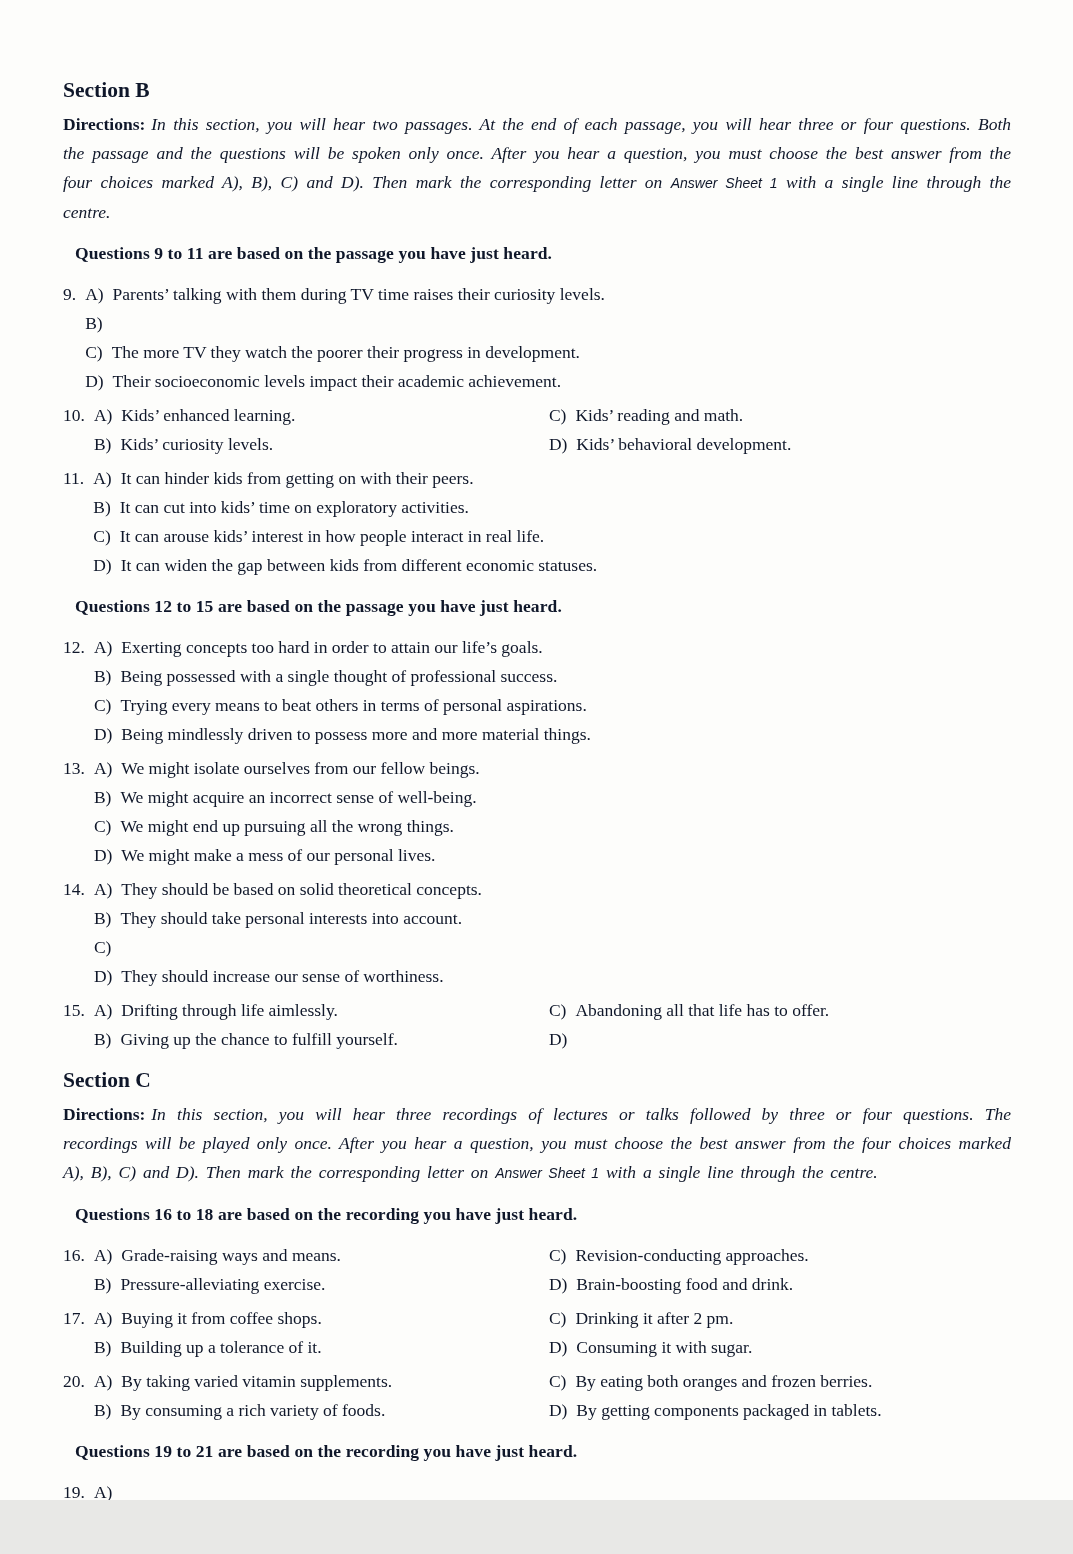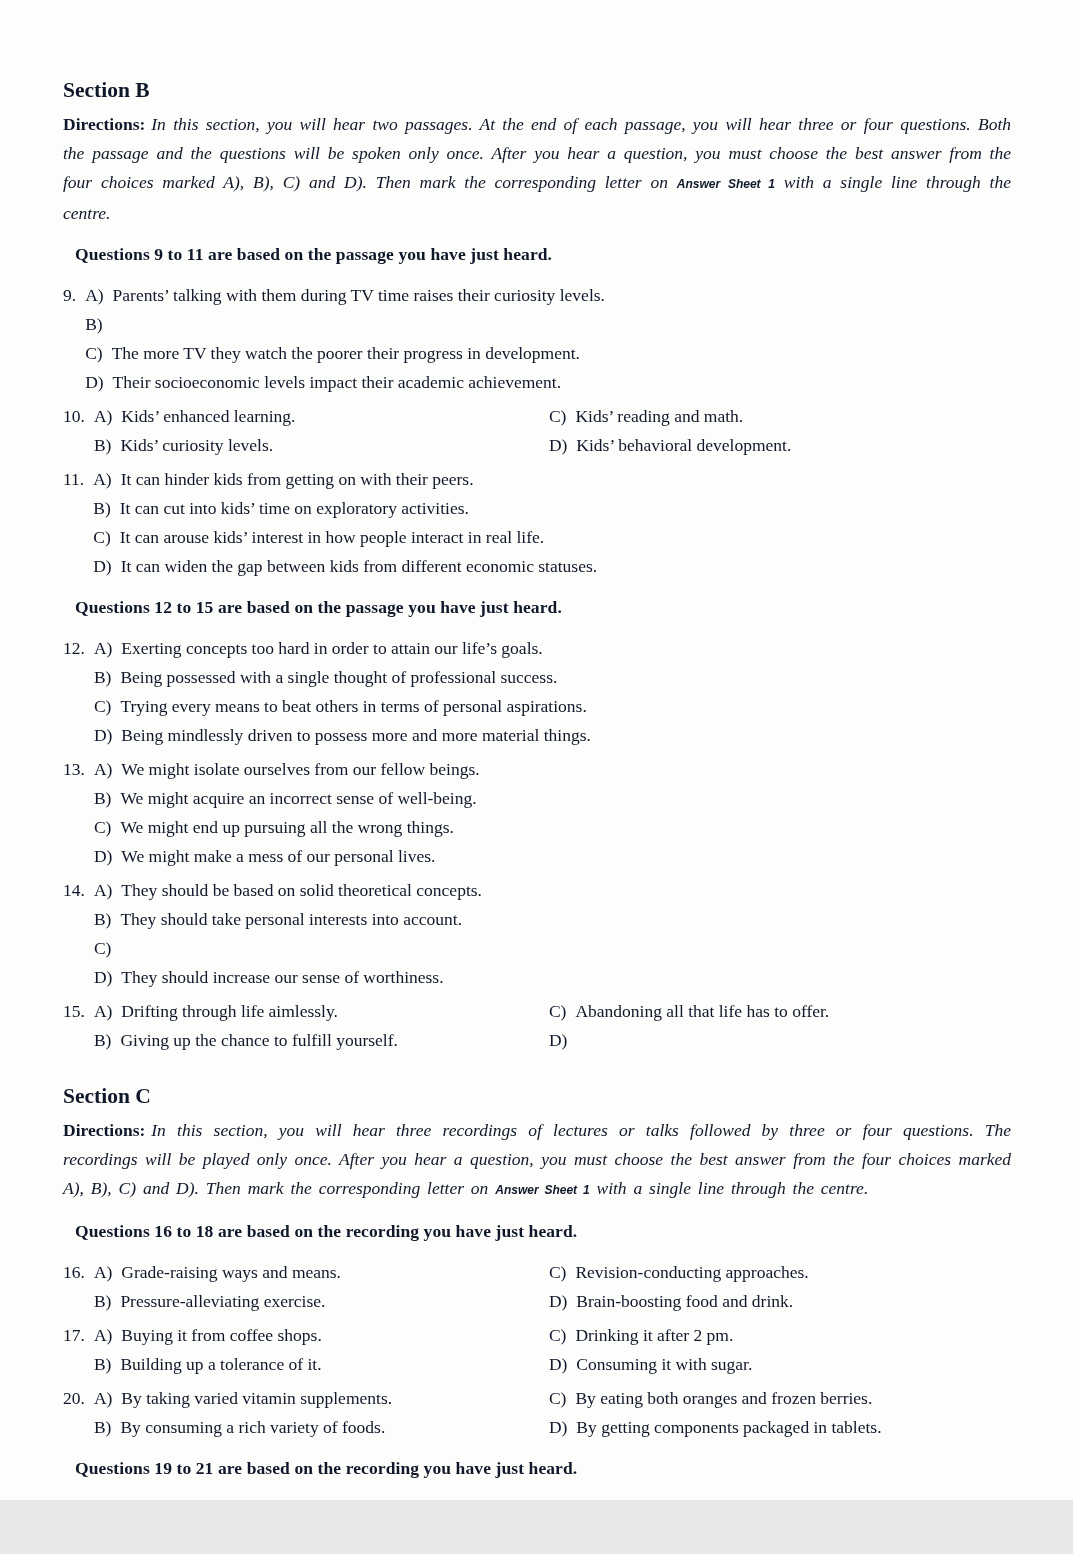--- a/index.html
+++ b/index.html
@@ -15,38 +15,38 @@
     font-size: 17.5px;
     color: #0f172a;
     overflow: hidden;
   }
   .section-title {
     font-size: 21.5px;
     font-weight: bold;
     margin: 0 0 6px 0;
     line-height: 28px;
   }
-  .section-title.later { margin-top: 27px; font-family: Liberation Serif, serif; }
+  .section-title.later { margin-top: 12px; font-family: Liberation Serif, serif; }
   .directions {
     margin: 0 0 1px 0;
     line-height: 29px;
     text-align: justify;
     font-style: italic;
     word-spacing: 2.5px;
   }
   .dir-label {
     font-style: normal;
     font-weight: bold;
     padding-right: 6px;
   }
   .answer-sheet {
     font-family: "Liberation Sans", "DejaVu Sans", sans-serif;
-    font-weight: bold;
+    font-weight: normal;
     font-style: italic;
-    font-size: 12px;
+    font-size: 14px;
   }
   .group-heading {
     font-weight: bold;
     margin: 12px;
     line-height: 29px;
     letter-spacing: 0.1px;
   }
   .question {
     display: flex;
     align-items: flex-start;

